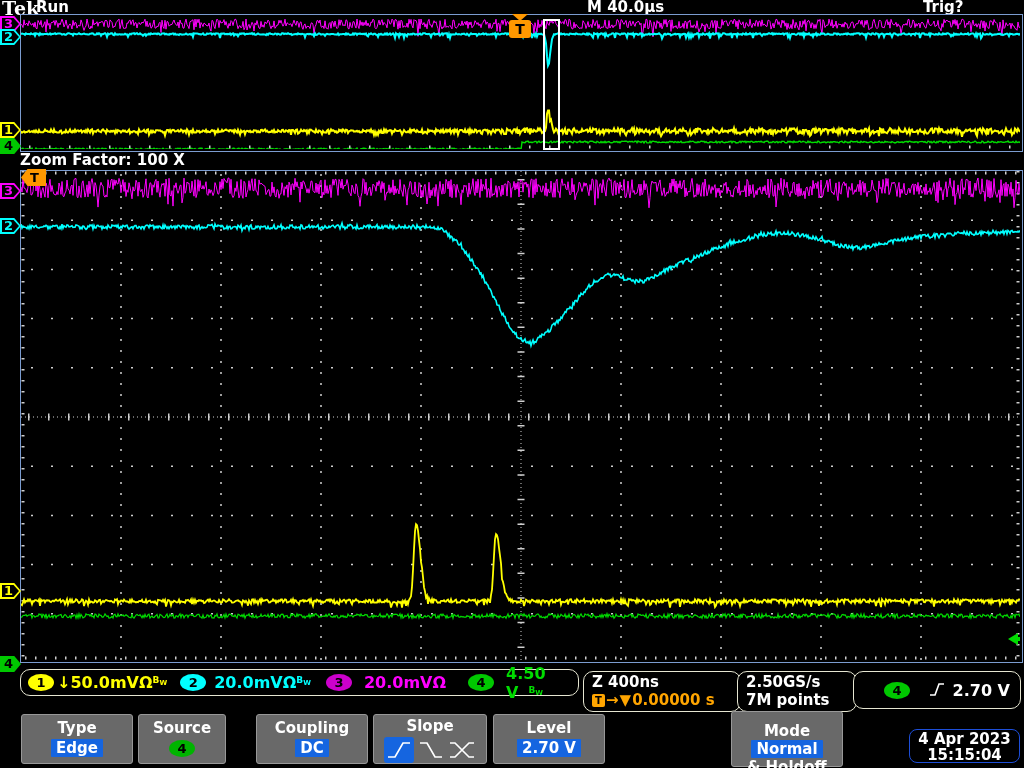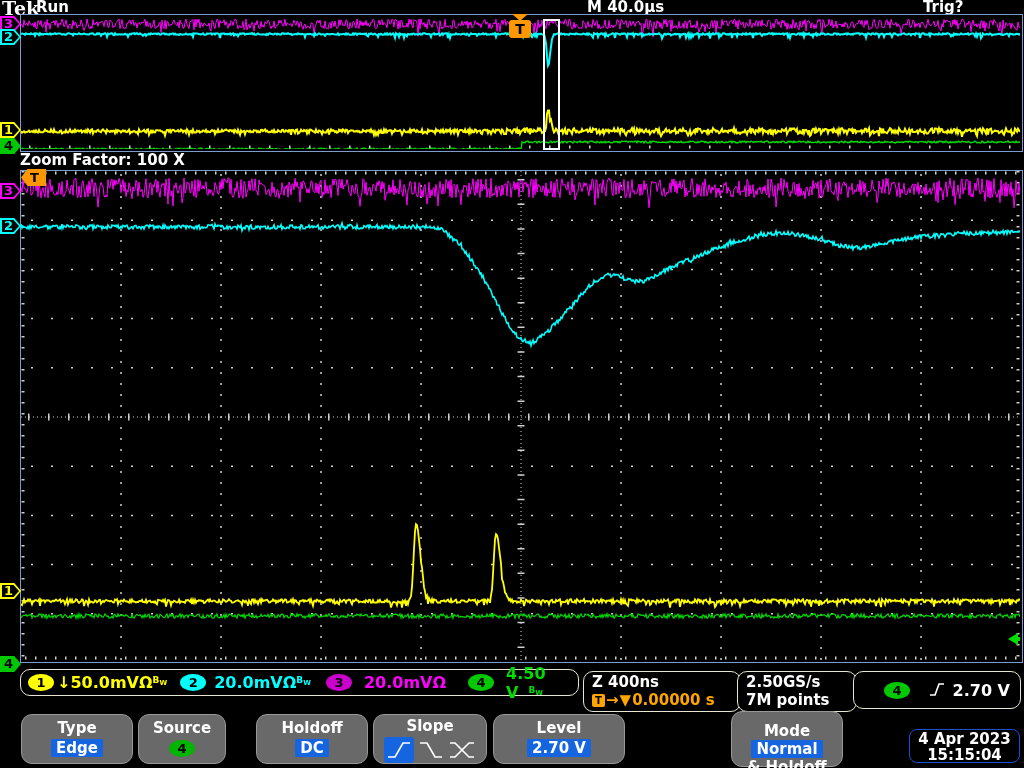--- a/index.html
+++ b/index.html
@@ -43,28 +43,28 @@
   .bw small{font-size:7px;vertical-align:-2px;}
   #zbox{left:583px;top:671px;width:148px;height:38px;padding:1px 0 0 8px;font-size:15px;line-height:18px;}
   #zbox .l2{color:#ffa500;display:flex;align-items:center;gap:1px;}
   #zbox .tsq{display:inline-block;width:13px;height:13px;background:#ffa500;color:#000;font-size:10px;
     line-height:13px;text-align:center;border-radius:2px;}
   #ratebox{left:737px;top:671px;width:110px;height:38px;padding:1px 0 0 8px;font-size:15px;line-height:18px;}
   #trigbox{left:853px;top:671px;width:168px;height:38px;display:flex;align-items:center;
     padding:0 10px;font-size:16px;box-sizing:border-box;}
   #trigbox .val{margin-left:auto;}
   
-  .mbtn{background:#696969;border:1px solid #989898;border-radius:11px;color:#fff;font-size:15px;
+  .mbtn{background:#696969;border:1px solid #989898;border-radius:3px;color:#fff;font-size:15px;
     text-align:center;box-sizing:border-box;padding-top:3px;line-height:20px;}
   .hl{background:#1565e0;color:#fff;padding:0 5px;border-radius:1px;}
   #btn-type{left:21px;top:714px;width:112px;height:50px;}
   #btn-source{left:138px;top:714px;width:88px;height:50px;}
   #btn-coupling{left:256px;top:714px;width:112px;height:50px;}
   #btn-slope{left:373px;top:714px;width:114px;height:50px;padding-top:1px;}
-  #btn-level{left:493px;top:714px;width:132px;height:50px;}
+  #btn-level{left:493px;top:714px;width:112px;height:50px;}
   #btn-mode{left:731px;top:711px;width:112px;height:56px;line-height:18px;padding-top:10px;}
   #datebox{left:909px;top:729px;width:111px;height:34px;border:1px solid #1d4ed8;border-radius:8px;
     background:#000;color:#fff;font-size:15px;line-height:16px;text-align:center;padding-top:1px;box-sizing:border-box;}
   .slope-row{display:flex;align-items:center;justify-content:center;gap:4px;margin-top:1px;}
   .slope-sel{background:#1565e0;border-radius:3px;padding:1px 2px;}
   svg{display:block;}
 </style>
 </head>
 <body>
 
@@ -205,21 +205,21 @@
 
 <div id="btn-type" class="abs mbtn">
   <div>Type</div>
   <span class="hl">Edge</span>
 </div>
 <div id="btn-source" class="abs mbtn">
   <div>Source</div>
   <span class="oval" style="background:#00b400">4</span>
 </div>
 <div id="btn-coupling" class="abs mbtn">
-  <div>Holdoff</div>
+  <div>Coupling</div>
   <span class="hl">DC</span>
 </div>
 <div id="btn-slope" class="abs mbtn">
   <div>Slope</div>
   <div class="slope-row">
     <span class="slope-sel">
         <svg width="26" height="24">
           <path d="M2,19 H9 L17,5 H24" stroke="#fff" stroke-width="1.7" fill="none"></path>
         </svg>
       </span>

